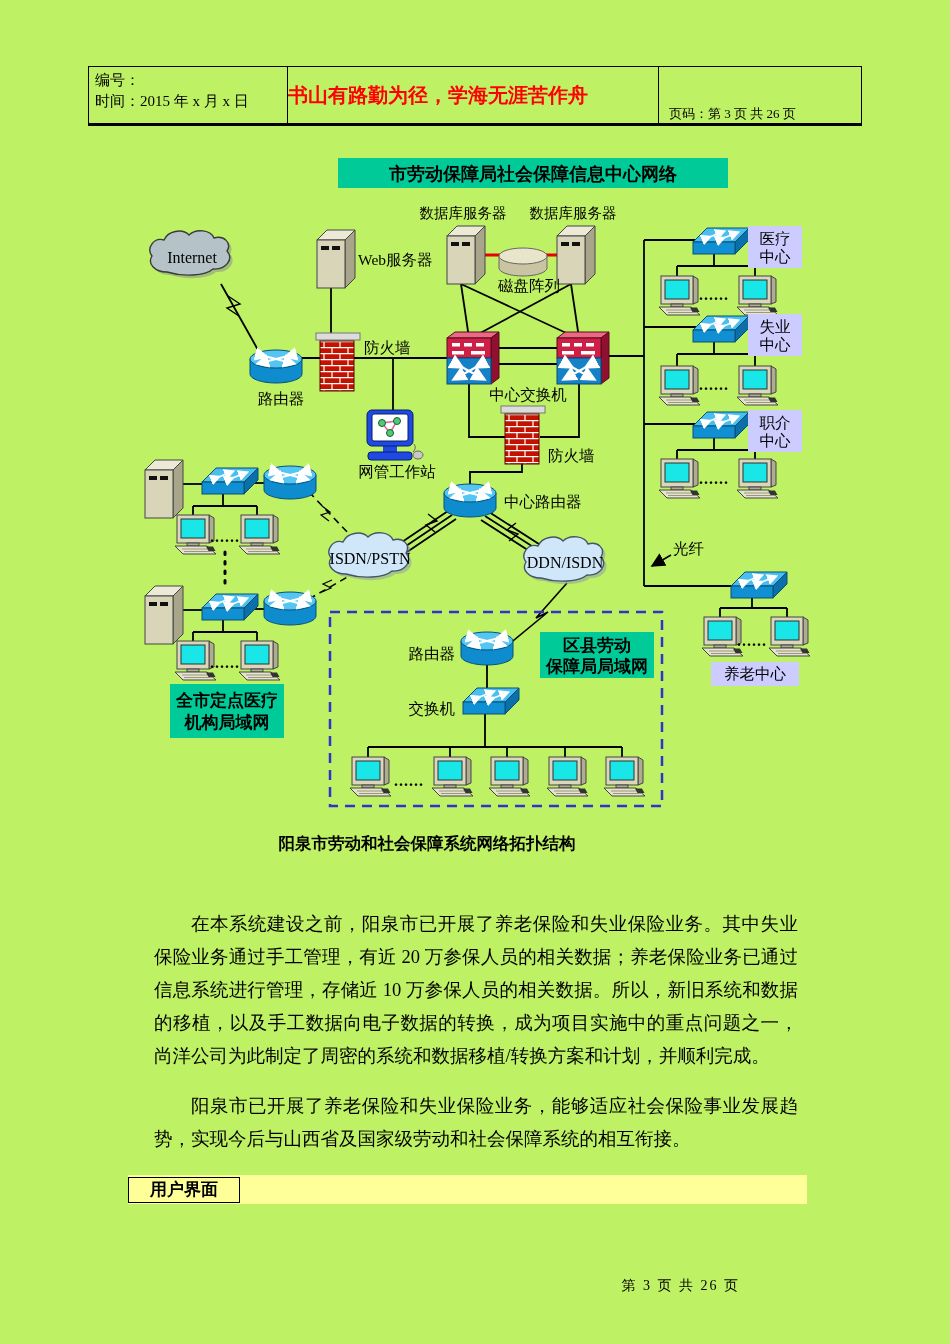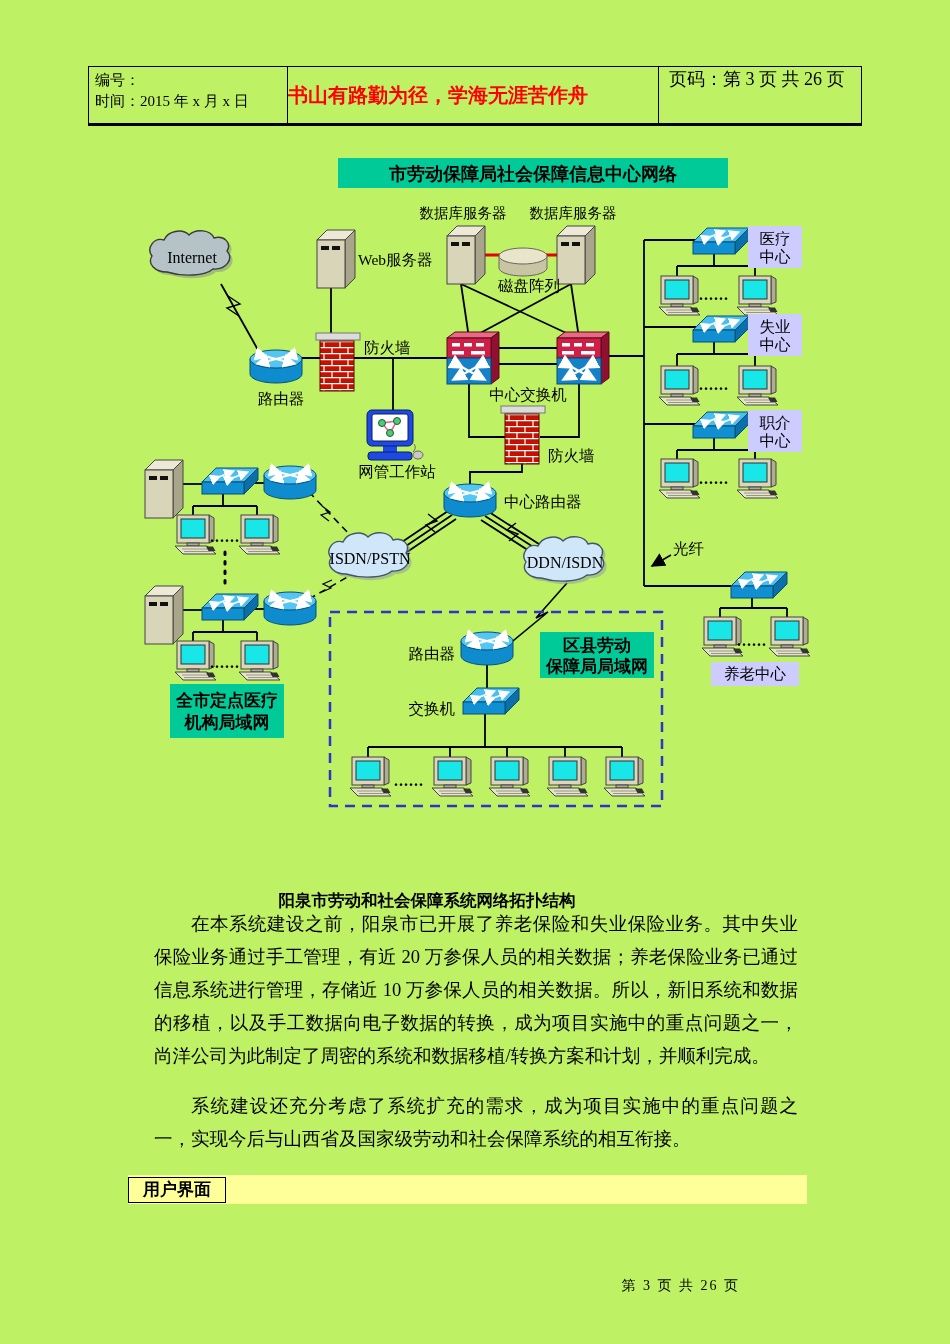--- a/index.html
+++ b/index.html
@@ -6,40 +6,40 @@
   .page{position:relative;width:950px;height:1344px;background:#bef264;margin:0 auto;overflow:hidden;
         font-family:"Liberation Serif",serif;color:#000;}
   
   .hdr{position:absolute;left:88px;top:66px;width:774px;height:60px;
        border:1.5px solid #000;border-bottom:3px solid #000;display:flex;box-sizing:border-box;}
   .hdr .c1{width:199px;border-right:1.2px solid #000;box-sizing:border-box;padding:3px 6px;
            font-size:15px;line-height:21px;}
   .hdr .c2{width:371px;border-right:1.2px solid #000;box-sizing:border-box;display:flex;
            align-items:center;justify-content:flex-start;}
   .hdr .c2 span{color:#FF0000;font-weight:bold;font-size:20px;font-family:"Liberation Sans",sans-serif;}
-  .hdr .c3{flex:1;display:flex;align-items:flex-start;padding-left:10px;font-size:18px;}
+  .hdr .c3{flex:1;display:flex;align-items:flex-end;padding-left:10px;font-size:13px;}
   
   .diagram{position:absolute;left:0;top:140px;width:950px;height:705px;}
   text{font-family:"Liberation Serif",serif;}
   .dl{font-size:15.5px;fill:#000;}
   .ds{font-size:14.5px;fill:#000;}
   .dt{font-size:18px;font-weight:bold;fill:#000;font-family:"Liberation Sans",sans-serif;}
   .gb{font-size:17px;font-weight:bold;fill:#000;font-family:"Liberation Sans",sans-serif;}
   .dots{font-size:16px;font-weight:bold;fill:#000;letter-spacing:1px;}
   .serif16{font-size:16px;fill:#000;}
   
-  .caption{position:absolute;left:0;top:890px;width:854px;text-align:center;font-weight:bold;
+  .caption{position:absolute;left:0;top:833px;width:854px;text-align:center;font-weight:bold;
            font-size:16.5px;font-family:"Liberation Sans",sans-serif;}
   .bodytext{position:absolute;left:137px;top:891px;width:678px;font-size:18.5px;
             line-height:33px;text-align:justify;}
   .bodytext p{margin:17px;text-indent:2em;}
   .bodytext p + p{margin-top:10px;}
   .sechead{position:absolute;left:128px;top:1175px;width:679px;height:29px;background:#FFFF99;
            display:flex;align-items:center;}
-  .sechead span{border:1.6px solid #000;font-weight:bold;font-size:17px;padding:0 14px;line-height:24px;
+  .sechead span{border:1.6px solid #000;font-weight:bold;font-size:17px;padding:0 21px;line-height:24px;
            font-family:"Liberation Sans",sans-serif;}
   .footer{position:absolute;left:540px;top:1277px;width:200px;text-align:right;font-size:14px;
           letter-spacing:2px;}
 </style>
 </head>
 <body>
 
 <div class="page">
 
   <div class="hdr">
@@ -293,21 +293,21 @@
     <text x="752" y="646" text-anchor="middle" class="dots">......</text>
     <text x="225" y="542" text-anchor="middle" class="dots">......</text>
     <text x="225" y="668" text-anchor="middle" class="dots">......</text>
     <text x="409" y="786" text-anchor="middle" class="dots">......</text>
   </svg>
 
   <div class="caption">阳泉市劳动和社会保障系统网络拓扑结构</div>
 
   <div class="bodytext">
     <p>在本系统建设之前，阳泉市已开展了养老保险和失业保险业务。其中失业保险业务通过手工管理，有近 20 万参保人员的相关数据；养老保险业务已通过信息系统进行管理，存储近 10 万参保人员的相关数据。所以，新旧系统和数据的移植，以及手工数据向电子数据的转换，成为项目实施中的重点问题之一，尚洋公司为此制定了周密的系统和数据移植/转换方案和计划，并顺利完成。</p>
-    <p>系统建设还充分考虑了系统扩充的需求，成为项目实施中的重点问题之一，实现今后与山西省及国家级劳动和社会保障系统的相互衔接。</p>
+    <p>阳泉市已开展了养老保险和失业保险业务，能够适应社会保险事业发展趋势，实现今后与山西省及国家级劳动和社会保障系统的相互衔接。</p>
   </div>
 
   <div class="sechead">
     <span>用户界面</span>
   </div>
 
   <div class="footer">第 3 页 共 26 页</div>
 
 </div>
 

